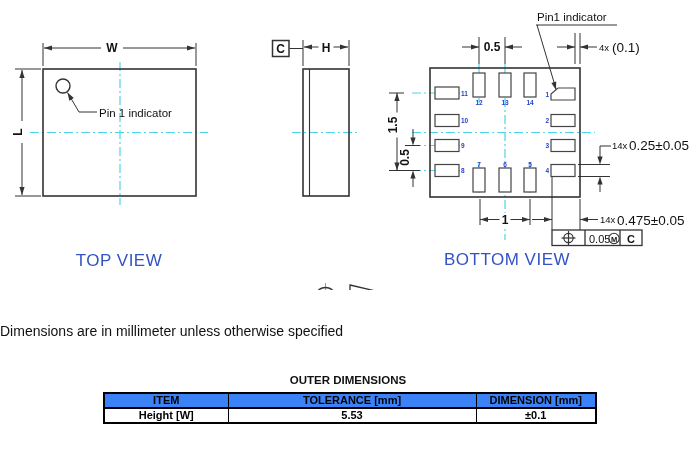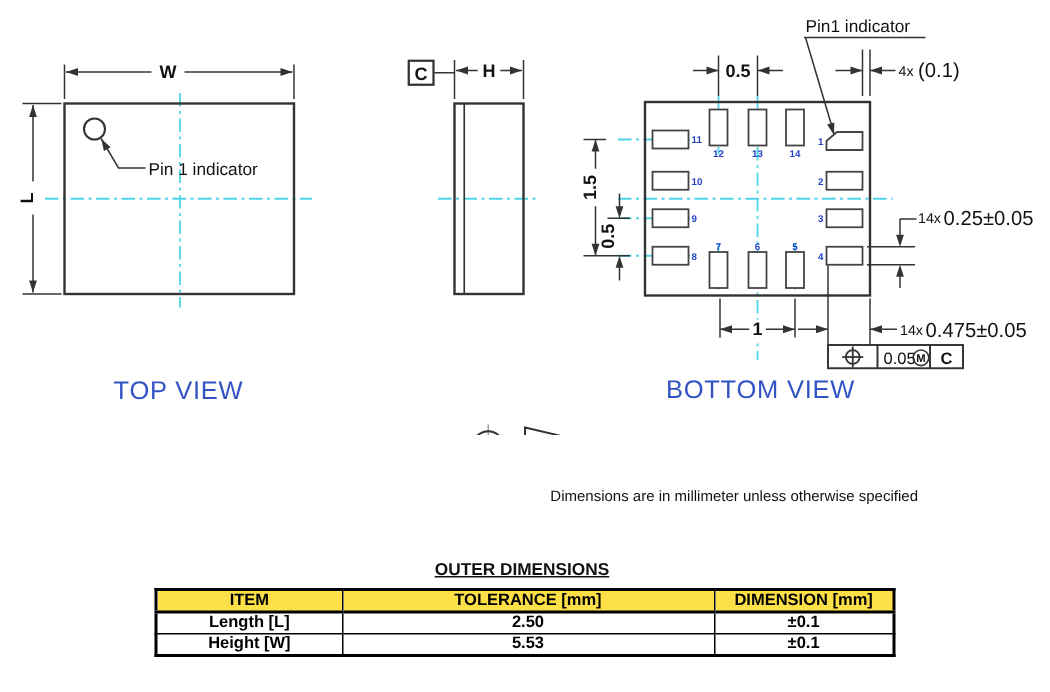--- a/index.html
+++ b/index.html
@@ -10,29 +10,29 @@
   .dim{font-size:12px;font-weight:bold;}
   .dimv{font-size:12px;font-weight:bold;}
   .qty{font-size:9.5px;}
   .dimlg{font-size:13.5px;}
   .lbl{font-size:11.5px;}
   .pin{font-size:6.5px;font-weight:bold;fill:#2443c8;}
   .vtitle{font-size:17px;fill:#3353c4;letter-spacing:0.5px;}
   .fcf{font-size:11px;}
   .fcfb{font-size:11px;font-weight:bold;}
   .mchar{font-size:7.5px;font-weight:bold;}
-  .notes{position:absolute;top:324px;left:0;width:612px;text-align:right;
-         font-size:10px;color:#111;line-height:15px;}
+  .notes{position:absolute;top:324px;left:0;width:612px;text-align:left;
+         font-size:14px;color:#111;line-height:15px;}
   .table-title{position:absolute;top:370px;left:0;width:696px;text-align:center;}
-  .table-title span{font-size:11.5px;font-weight:bold;text-decoration:underline;color:#111;}
+  .table-title span{font-size:11.5px;font-weight:bold;color:#111;}
   table.outer{position:absolute;left:103px;top:392px;width:492px;border-collapse:collapse;
         border:2px solid #000;font-size:11px;font-weight:bold;color:#000;table-layout:fixed;}
   table.outer th,table.outer td{border:1px solid #000;padding:0;height:13px;line-height:13px;
         text-align:center;overflow:hidden;}
-  table.outer th{background:#fde047;border-bottom:2px solid #000;}
+  table.outer th{background:#3b82f6;border-bottom:2px solid #000;}
 </style>
 </head>
 <body>
 
 <div class="page">
 
 <svg width="700" height="290" viewBox="0 0 700 290">
 
   <g stroke="#4ed4e8" stroke-width="1.2" stroke-dasharray="9 3 2 3" fill="none">
     <path d="M30 132.5 H208"></path>
@@ -243,25 +243,20 @@
       </colgroup>
     <thead>
       <tr>
         <th>ITEM</th>
         <th>TOLERANCE [mm]</th>
         <th>DIMENSION [mm]</th>
       </tr>
     </thead>
     <tbody>
       <tr>
-        <td>Length [L]</td>
-        <td>2.50</td>
-        <td>±0.1</td>
-      </tr>
-      <tr>
         <td>Height [W]</td>
         <td>5.53</td>
         <td>±0.1</td>
       </tr>
     </tbody>
   </table>
 
 </div>
 
 </body></html>

